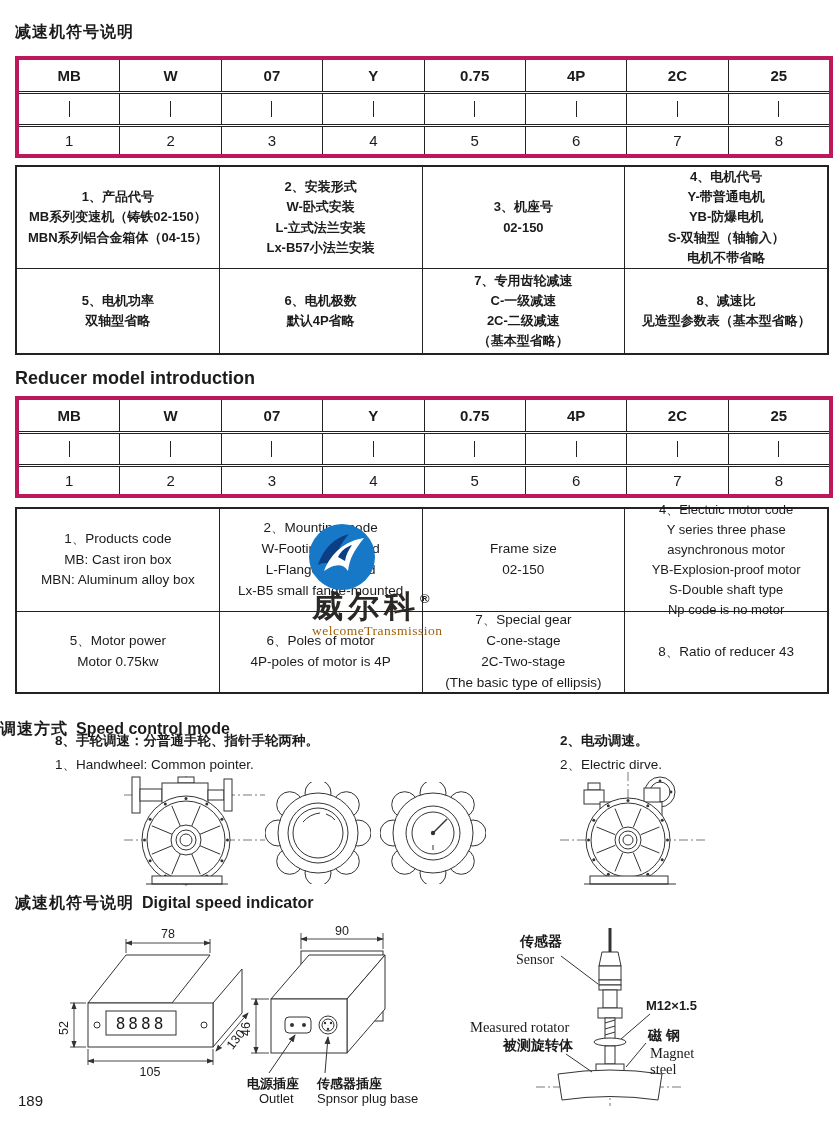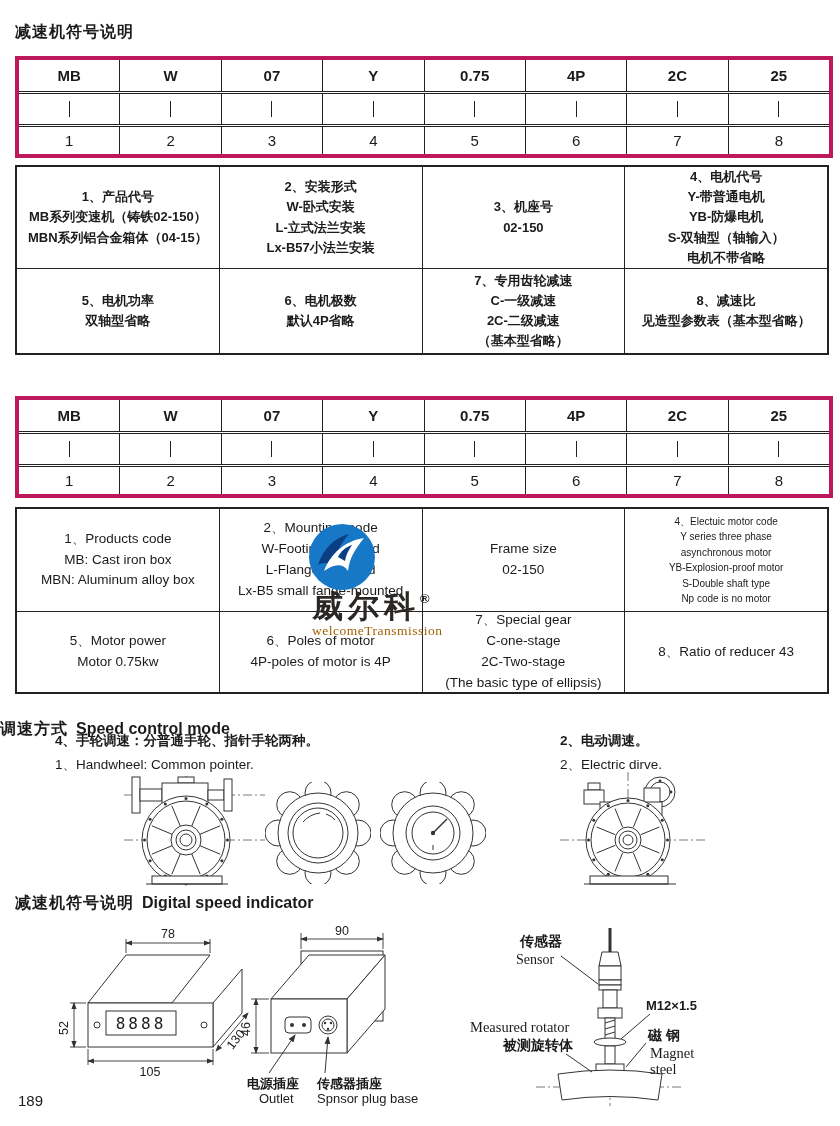--- a/index.html
+++ b/index.html
@@ -128,20 +128,21 @@
       <div class="exp-cell">4、电机代号<br>Y-带普通电机<br>YB-防爆电机<br>S-双轴型（轴输入）<br>电机不带省略</div>
     </div>
     <div class="exp-row" style="height:84px;">
       <div class="exp-cell">5、电机功率<br>双轴型省略</div>
       <div class="exp-cell">6、电机极数<br>默认4P省略</div>
       <div class="exp-cell">7、专用齿轮减速<br>C-一级减速<br>2C-二级减速<br>（基本型省略）</div>
       <div class="exp-cell">8、减速比<br>见造型参数表（基本型省略）</div>
     </div>
   </div>
 
+  <div class="abs en-title" style="left:15px;top:368px;">Reducer model introduction</div>
 
   <div class="abs sym-table" style="left:15px;top:396px;width:810px;">
     <div class="sym-row codes">
       <div class="sym-cell">MB</div>
       <div class="sym-cell">W</div>
       <div class="sym-cell">07</div>
       <div class="sym-cell">Y</div>
       <div class="sym-cell">0.75</div>
       <div class="sym-cell">4P</div>
       <div class="sym-cell">2C</div>
@@ -183,21 +184,21 @@
       <div class="sym-cell">7</div>
       <div class="sym-cell">8</div>
     </div>
   </div>
 
   <div class="abs exp-table en" style="left:15px;top:507px;width:810px;">
     <div class="exp-row" style="height:102px;">
       <div class="exp-cell">1、Products code<br>MB: Cast iron box<br>MBN: Aluminum alloy box</div>
       <div class="exp-cell">2、Mounting mode<br>W-Footing mounted<br>L-Flange mounted<br>Lx-B5 small fange-mounted</div>
       <div class="exp-cell">Frame size<br>02-150</div>
-      <div class="exp-cell" style="font-size:10px;">4、Electuic motor code<br>Y series three phase<br>asynchronous motor<br>YB-Explosion-proof motor<br>S-Double shaft type<br>Np code is no motor</div>
+      <div class="exp-cell" style="font-size:13px;">4、Electuic motor code<br>Y series three phase<br>asynchronous motor<br>YB-Explosion-proof motor<br>S-Double shaft type<br>Np code is no motor</div>
     </div>
     <div class="exp-row" style="height:80px;">
       <div class="exp-cell">5、Motor power<br>Motor 0.75kw</div>
       <div class="exp-cell">6、Poles of motor<br>4P-poles of motor is 4P</div>
       <div class="exp-cell">7、Special gear<br>C-one-stage<br>2C-Two-stage<br>(The basic type of ellipsis)</div>
       <div class="exp-cell">8、Ratio of reducer 43</div>
     </div>
   </div>
 
   <div class="abs watermark" style="left:308px;top:523px;">
@@ -211,21 +212,21 @@
       <div>
         <span class="wm-brand">威尔科</span><span class="wm-reg">®</span>
       </div>
       <div class="wm-sub">welcomeTransmission</div>
     </div>
   </div>
 
   <div class="abs sec-heading" style="left:0;top:703px;margin-top:16px;">
     <span class="zh">调速方式</span><span>Speed control mode</span>
   </div>
-  <div class="abs note-zh" style="left:55px;top:732px;">4、手轮调速：分普通手轮、指针手轮两种。</div>
+  <div class="abs note-zh" style="left:55px;top:732px;">8、手轮调速：分普通手轮、指针手轮两种。</div>
   <div class="abs note-en" style="left:55px;top:756px;">1、Handwheel: Common pointer.</div>
   <div class="abs note-zh" style="left:560px;top:732px;">2、电动调速。</div>
   <div class="abs note-en" style="left:560px;top:756px;">2、Electric dirve.</div>
 
   <svg class="abs" style="left:122px;top:772px;" width="145" height="116" viewBox="0 0 145 116">
     <line class="dash" x1="2" y1="23" x2="143" y2="23"></line>
     <line class="dash" x1="2" y1="68" x2="143" y2="68"></line>
     <line class="dash" x1="64" y1="4" x2="64" y2="114"></line>
     <rect class="fillw" x="10" y="5" width="8" height="36"></rect>
     <rect class="fillw" x="18" y="17" width="22" height="12"></rect>

